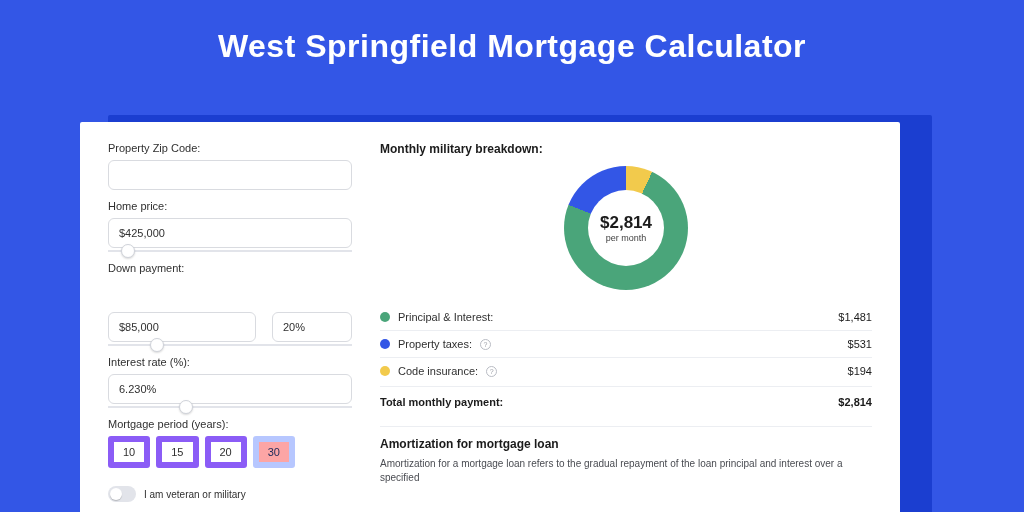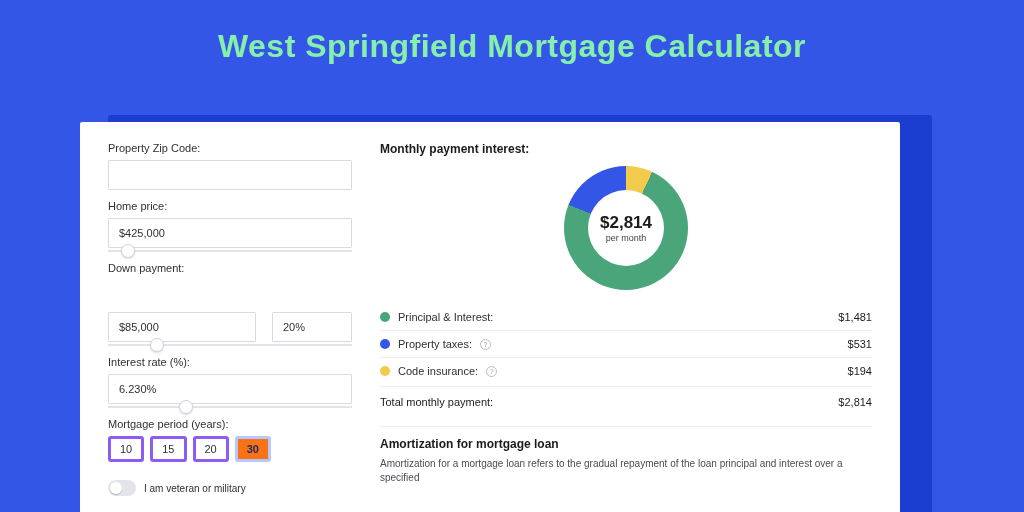--- a/index.html
+++ b/index.html
@@ -5,21 +5,21 @@
   * { box-sizing: border-box; margin: 0; padding: 0; }
   body {
     font-family: -apple-system, BlinkMacSystemFont, "Segoe UI", Arial, sans-serif;
     background: #3356e6;
     width: 1024px;
     height: 512px;
     overflow: hidden;
     position: relative;
   }
   .page-title {
-    color: #86efac;
+    color: #ffffff;
     text-align: center;
     font-size: 32px;
     font-weight: 700;
     padding: 28px 0 22px 0;
     letter-spacing: 0.5px;
   }
   .card-shadow {
     position: absolute;
     left: 108px;
     top: 115px;
@@ -44,21 +44,21 @@
   .left { width: 244px; flex: 0 0 244px; }
   .field-label {
     font-size: 11px;
     color: #303030;
     margin-bottom: 6px;
   }
   .text-input {
     width: 100%;
     height: 30px;
     border: 1px solid #d9dbe0;
-    border-radius: 1px;
+    border-radius: 6px;
     background: #fff;
     font-size: 11px;
     padding: 0 10px;
     color: #303030;
   }
   .field-block { margin-bottom: 10px; }
   .slider-track {
     position: relative;
     height: 2px;
     background: #e2e4ea;
@@ -82,33 +82,33 @@
     border-radius: 50%;
     box-shadow: 0 1px 2px rgba(0,0,0,.15);
     transform: translateX(-50%);
   }
   .dp-row { display: flex; gap: 16px; margin-top: 38px; }
   .dp-row .text-input:first-child { flex: 1; }
   .dp-row .text-input:last-child  { width: 80px; }
 
   .period-row { display: flex; gap: 6px; margin-top:4px;}
   .period-btn {
-    border: 3px solid #8b5cf6;
+    border: 6px solid #8b5cf6;
     background: #fff;
     font-size: 11px;
     padding: 4px 9px;
     border-radius: 3px;
     color: #303030;
     cursor: pointer;
   }
   .period-btn.active {
-    background: #f97316;
+    background: #fca5a5;
     border-color: #b7c7ff;
     color: #1a2a5a;
-    font-weight: 700;
+    font-weight: 400;
   }
 
   .vet-row {
     display: flex;
     align-items: center;
     gap: 8px;
     margin-top: 18px;
   }
   .toggle {
     width: 28px;
@@ -199,21 +199,21 @@
     display:inline-flex; align-items:center; justify-content:center;
     font-size:7px; color:#9da0a8; line-height:1;
   }
   .legend-val{ color:#1b1b1b; }
   .legend-divider{ height:1px; background:#eceef2; }
 
   .total-row{
     display:flex;
     justify-content:space-between;
     font-size:11px;
-    font-weight:400;
+    font-weight:700;
     color:#1b1b1b;
     padding:9px 0 6px 0;
     border-top:1px solid #eceef2;
     margin-top:2px;
     align-items:flex-end;
   }
 
   .sep{
     height:1px;
     background:#eceef2;
@@ -286,21 +286,21 @@
 
     <div class="vet-row">
       <div class="toggle"></div>
       <span class="vet-label">I am veteran or military</span>
     </div>
 
   </div>
 
   <div class="right">
 
-    <div class="section-title">Monthly payment interest:</div>
+    <div class="section-title">Monthly military breakdown:</div>
 
     <div class="donut-wrap">
       <div class="donut">
         <div class="donut-center">
           <div class="donut-amount">$2,814</div>
           <div class="donut-sub">per month</div>
         </div>
       </div>
     </div>
 

